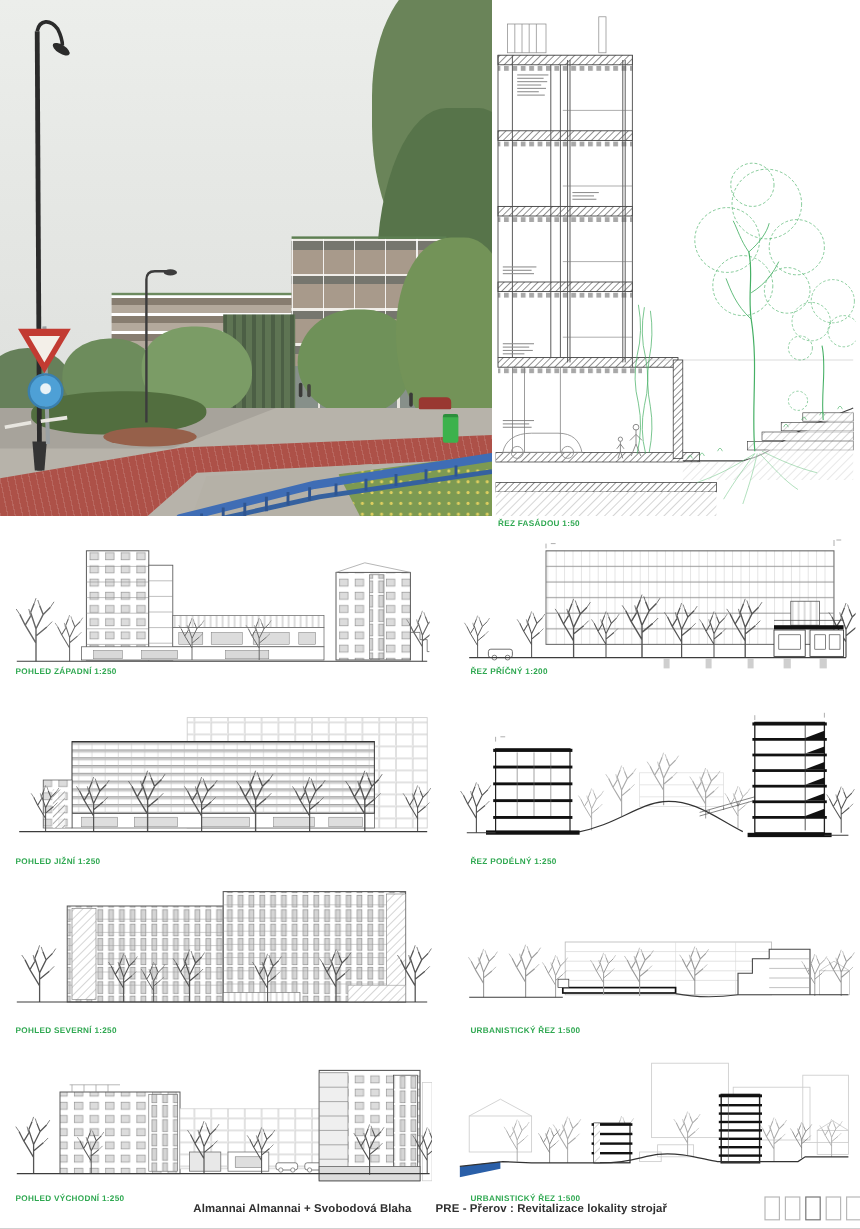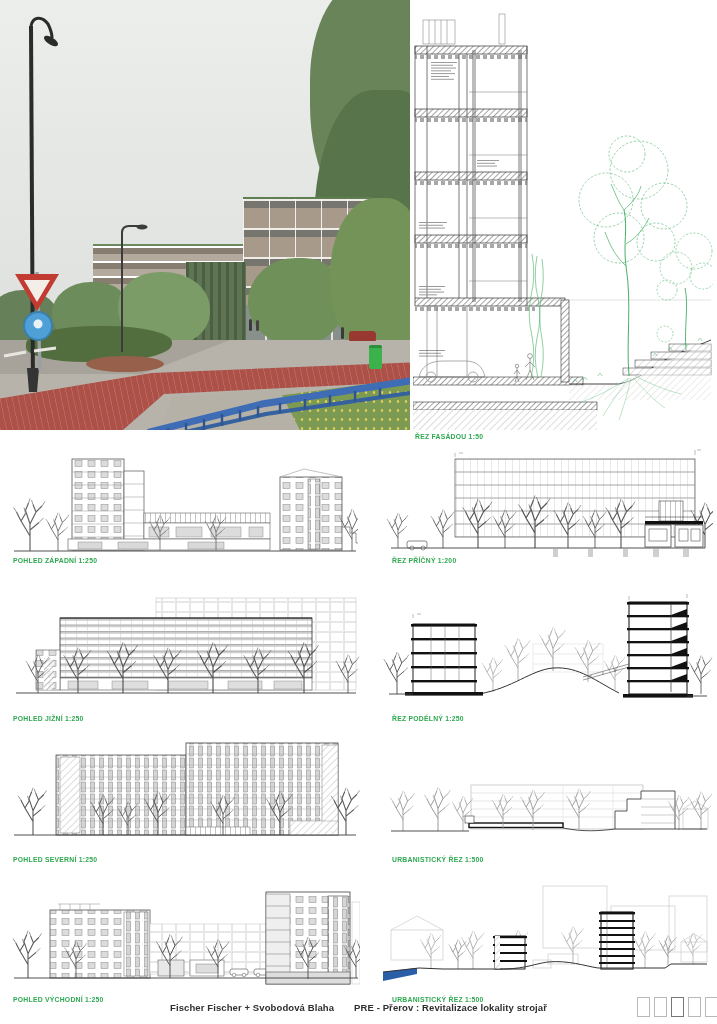--- a/index.html
+++ b/index.html
@@ -547,21 +547,21 @@
           <rect x="216" y="94" width="36" height="2"></rect>
       </g>
       <path d="M224,46 V100" stroke="#555" stroke-width="0.5"></path>
     </g>
     <polygon points="0,104 34,100 34,106 0,113" fill="#2a5fa8"></polygon>
     <path d="M0,104 L36,100 L60,101 H110 C140,102 150,96 165,94 C185,92 202,98 215,100 H282 L288,96 H324" stroke="#333" stroke-width="1" fill="none"></path>
   </svg>
   <div class="plabel" style="left:392px;top:996px">URBANISTICKÝ ŘEZ 1:500</div>
 
   <div class="footer">
-    <span>Fischer Fischer + Svobodová Blaha</span><span class="proj">PRE - Přerov : Revitalizace lokality strojař</span>
+    <span>Almannai Almannai + Svobodová Blaha</span><span class="proj">PRE - Přerov : Revitalizace lokality strojař</span>
   </div>
 
   <div class="indicator">
     <div class="idx-box"></div>
     <div class="idx-box"></div>
     <div class="idx-box active"></div>
     <div class="idx-box"></div>
     <div class="idx-box"></div>
   </div>
 

